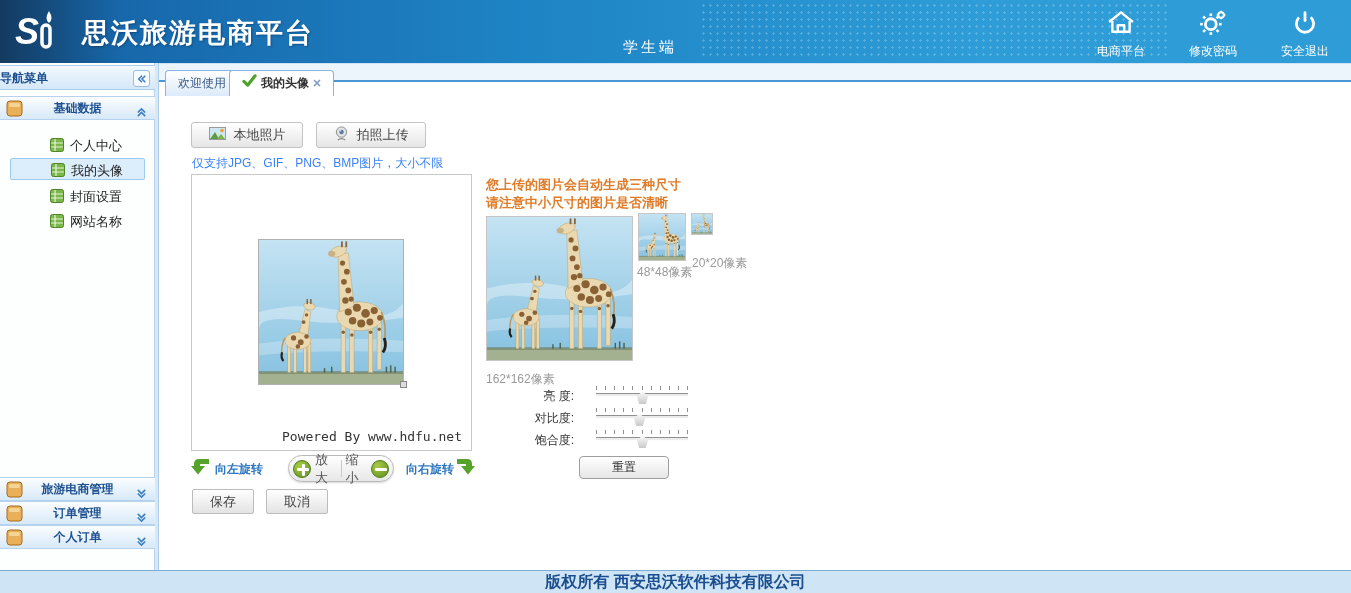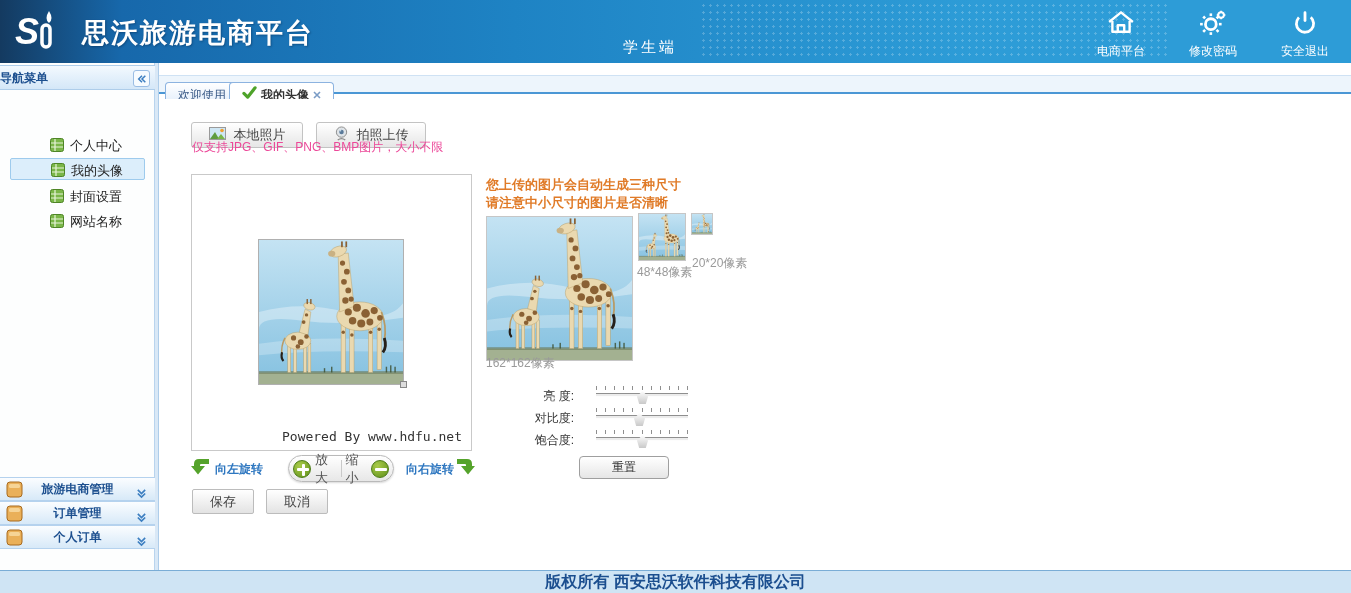--- a/index.html
+++ b/index.html
@@ -35,30 +35,30 @@
     color:#1c4f8f; font-size:12px; font-weight:bold; text-align:center; line-height:23px; cursor:pointer; }
   .side-section .sec-icon { position:absolute; left:6px; top:3px; }
   .side-section .sec-chev { position:absolute; right:8px; top:6px; }
   .side-item { position:absolute; left:10px; width:135px; height:22px; font-size:13px; color:#222; line-height:21px; cursor:pointer; }
   .side-item .itm-icon { position:absolute; left:40px; top:3px; }
   .side-item .itm-lbl { position:absolute; left:60px; top:1px; }
   .side-item.selected { background:#dceefb; border:1px solid #9ecbed; border-radius:2px; }
 
   
   .main { position:absolute; left:158px; top:63px; width:1193px; height:507px; background:#fff; border-left:1px solid #aecdea; }
-  .tabbar { position:absolute; left:0; top:0; width:1193px; height:19px; background:#edf5fc; border-bottom:2px solid #4b97d5; border-top:1px solid #cfe2f4;margin-top:12px; }
+  .tabbar { position:absolute; left:0; top:0; width:1193px; height:19px; background:#edf5fc; border-bottom:2px solid #4b97d5; border-top:1px solid #cfe2f4; }
   .tab { position:absolute; top:6px; height:26px; border:1px solid #8cb3e0; border-bottom:none; border-radius:4px 4px 0 0;
     font-size:12px; color:#3a5a86; padding:0 12px; line-height:25px; cursor:pointer; }
   .tab.inactive { left:6px; background:linear-gradient(#ffffff,#dceafa); }
   .tab.active { left:70px; background:#fff; color:#333; font-weight:bold; display:flex; align-items:center; gap:4px; }
   .content { position:absolute; left:0; top:36px; width:1193px; height:471px; background:#fff; }
 
   .btn-gray { position:absolute; height:26px; background:linear-gradient(#ffffff,#e6e6e6); border:1px solid #c3c3c3; border-radius:3px;
     font-size:13px; color:#444; display:flex; align-items:center; justify-content:center; gap:8px; cursor:pointer; font-family:"Liberation Sans",sans-serif; }
-  .hint { position:absolute; left:33px; top:40px; font-size:12px; color:#ec4899; }
+  .hint { position:absolute; left:33px; top:56px; font-size:12px; color:#3b82f6; }
 
   .canvas { position:absolute; left:32px; top:75px; width:281px; height:277px; border:1px solid #c9c9c9; background:#fff; }
   .crop-img { position:absolute; left:66px; top:64px; width:146px; height:146px; border:1px solid #b0b0b0; }
   .crop-img svg { display:block; width:100%; height:100%; }
   .resize-handle { position:absolute; right:-4px; bottom:-4px; width:7px; height:7px; background:#ddd; border:1px solid #888; cursor:se-resize; }
   .watermark { position:absolute; right:9px; bottom:6px; font-family:"DejaVu Sans Mono", monospace; font-size:13px; color:#333; }
 
   .link-blue { color:#2e77c0; font-size:12px; font-weight:bold; cursor:pointer; }
   .zoom-pill { position:absolute; left:129px; top:356px; width:106px; height:27px; border:1px solid #b9b9b9; border-radius:14px;
     background:linear-gradient(#ffffff,#e7e7e7); box-shadow:0 1px 2px rgba(0,0,0,.15);
@@ -240,20 +240,35 @@
     <div class="side-title">
       <span>导航菜单</span>
       <span class="collapse-btn">
         <svg width="10" height="10" viewBox="0 0 12 12" fill="none" stroke="#3d7fc1" stroke-width="1.8">
           <path d="M6 2 L2 6 L6 10"></path>
             <path d="M10 2 L6 6 L10 10"></path>
         </svg>
       </span>
     </div>
 
+    <div class="side-section" style="top:33px">
+      <span class="sec-icon">
+        <svg width="17" height="17" viewBox="0 0 17 17">
+          <rect x="1" y="1" width="15" height="15" rx="3" fill="#eab059" stroke="#a86a1e"></rect>
+          <rect x="3" y="3" width="11" height="4" rx="1.5" fill="#f6d496"></rect>
+        </svg>
+      </span>
+      <span>基础数据</span>
+      <span class="sec-chev">
+        <svg width="11" height="11" viewBox="0 0 12 12" fill="none" stroke="#3d7fc1" stroke-width="1.8" style="transform:rotate(180deg)">
+          <path d="M2 2 L6 6 L10 2"></path>
+            <path d="M2 6 L6 10 L10 6"></path>
+        </svg>
+      </span>
+    </div>
 
     <div class="side-item" style="top:71px">
       <span class="itm-icon">
         <svg width="14" height="14" viewBox="0 0 14 14">
             <rect x="0.5" y="0.5" width="13" height="13" rx="2" fill="#7ab648" stroke="#4e8526"></rect>
             <path d="M5 1 V13 M1 5 H13 M1 9 H13" stroke="#e8f4da" stroke-width="1.2"></path>
           </svg>
       </span>
       <span class="itm-lbl">个人中心</span>
     </div>
@@ -421,21 +436,21 @@
       <button class="btn-action" style="left:107px; top:390px">取消</button>
 
       <div class="note" style="top:77px">您上传的图片会自动生成三种尺寸</div>
       <div class="note" style="top:95px">请注意中小尺寸的图片是否清晰</div>
 
       <div class="preview" style="left:327px; top:117px; width:147px; height:145px">
         <svg preserveAspectRatio="none">
             <use href="#giraffe-scene" width="100%" height="100%"></use>
           </svg>
       </div>
-      <div class="size-lbl" style="left:327px; top:256px">162*162像素</div>
+      <div class="size-lbl" style="left:327px; top:272px">162*162像素</div>
 
       <div class="preview" style="left:479px; top:114px; width:48px; height:48px">
         <svg preserveAspectRatio="none">
             <use href="#giraffe-scene" width="100%" height="100%"></use>
           </svg>
       </div>
       <div class="preview" style="left:532px; top:114px; width:22px; height:22px">
         <svg preserveAspectRatio="none">
             <use href="#giraffe-scene" width="100%" height="100%"></use>
           </svg>

